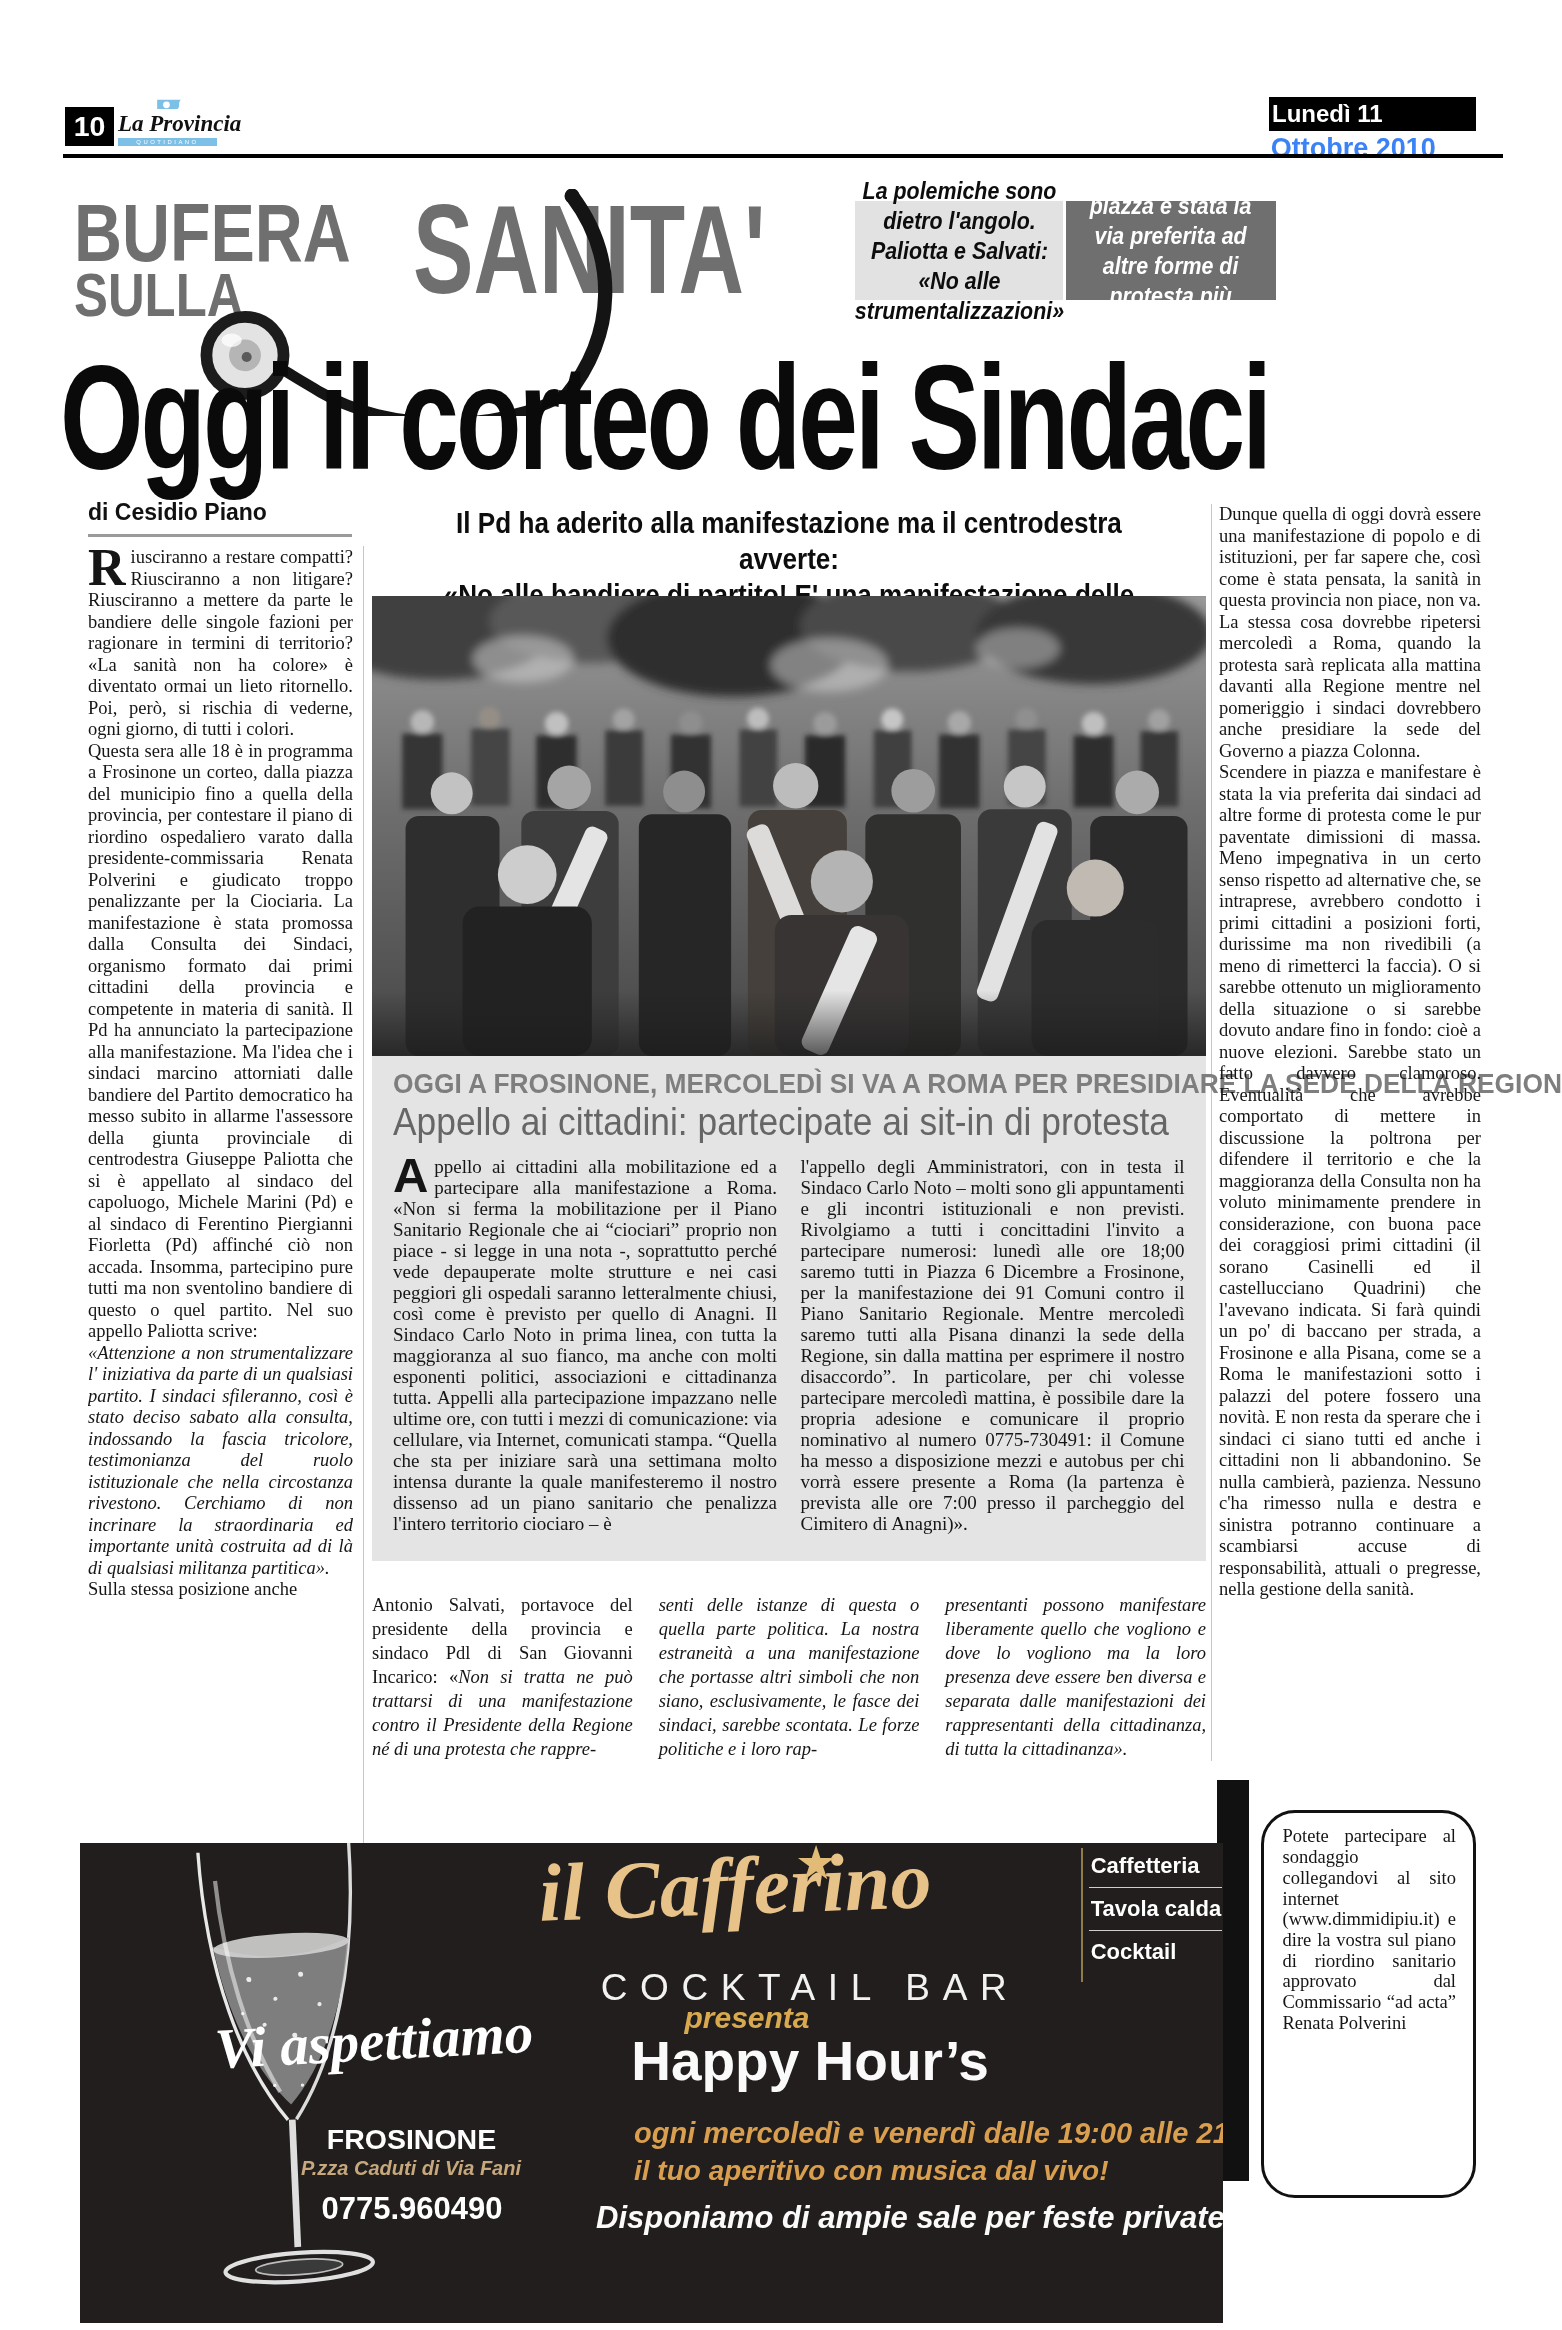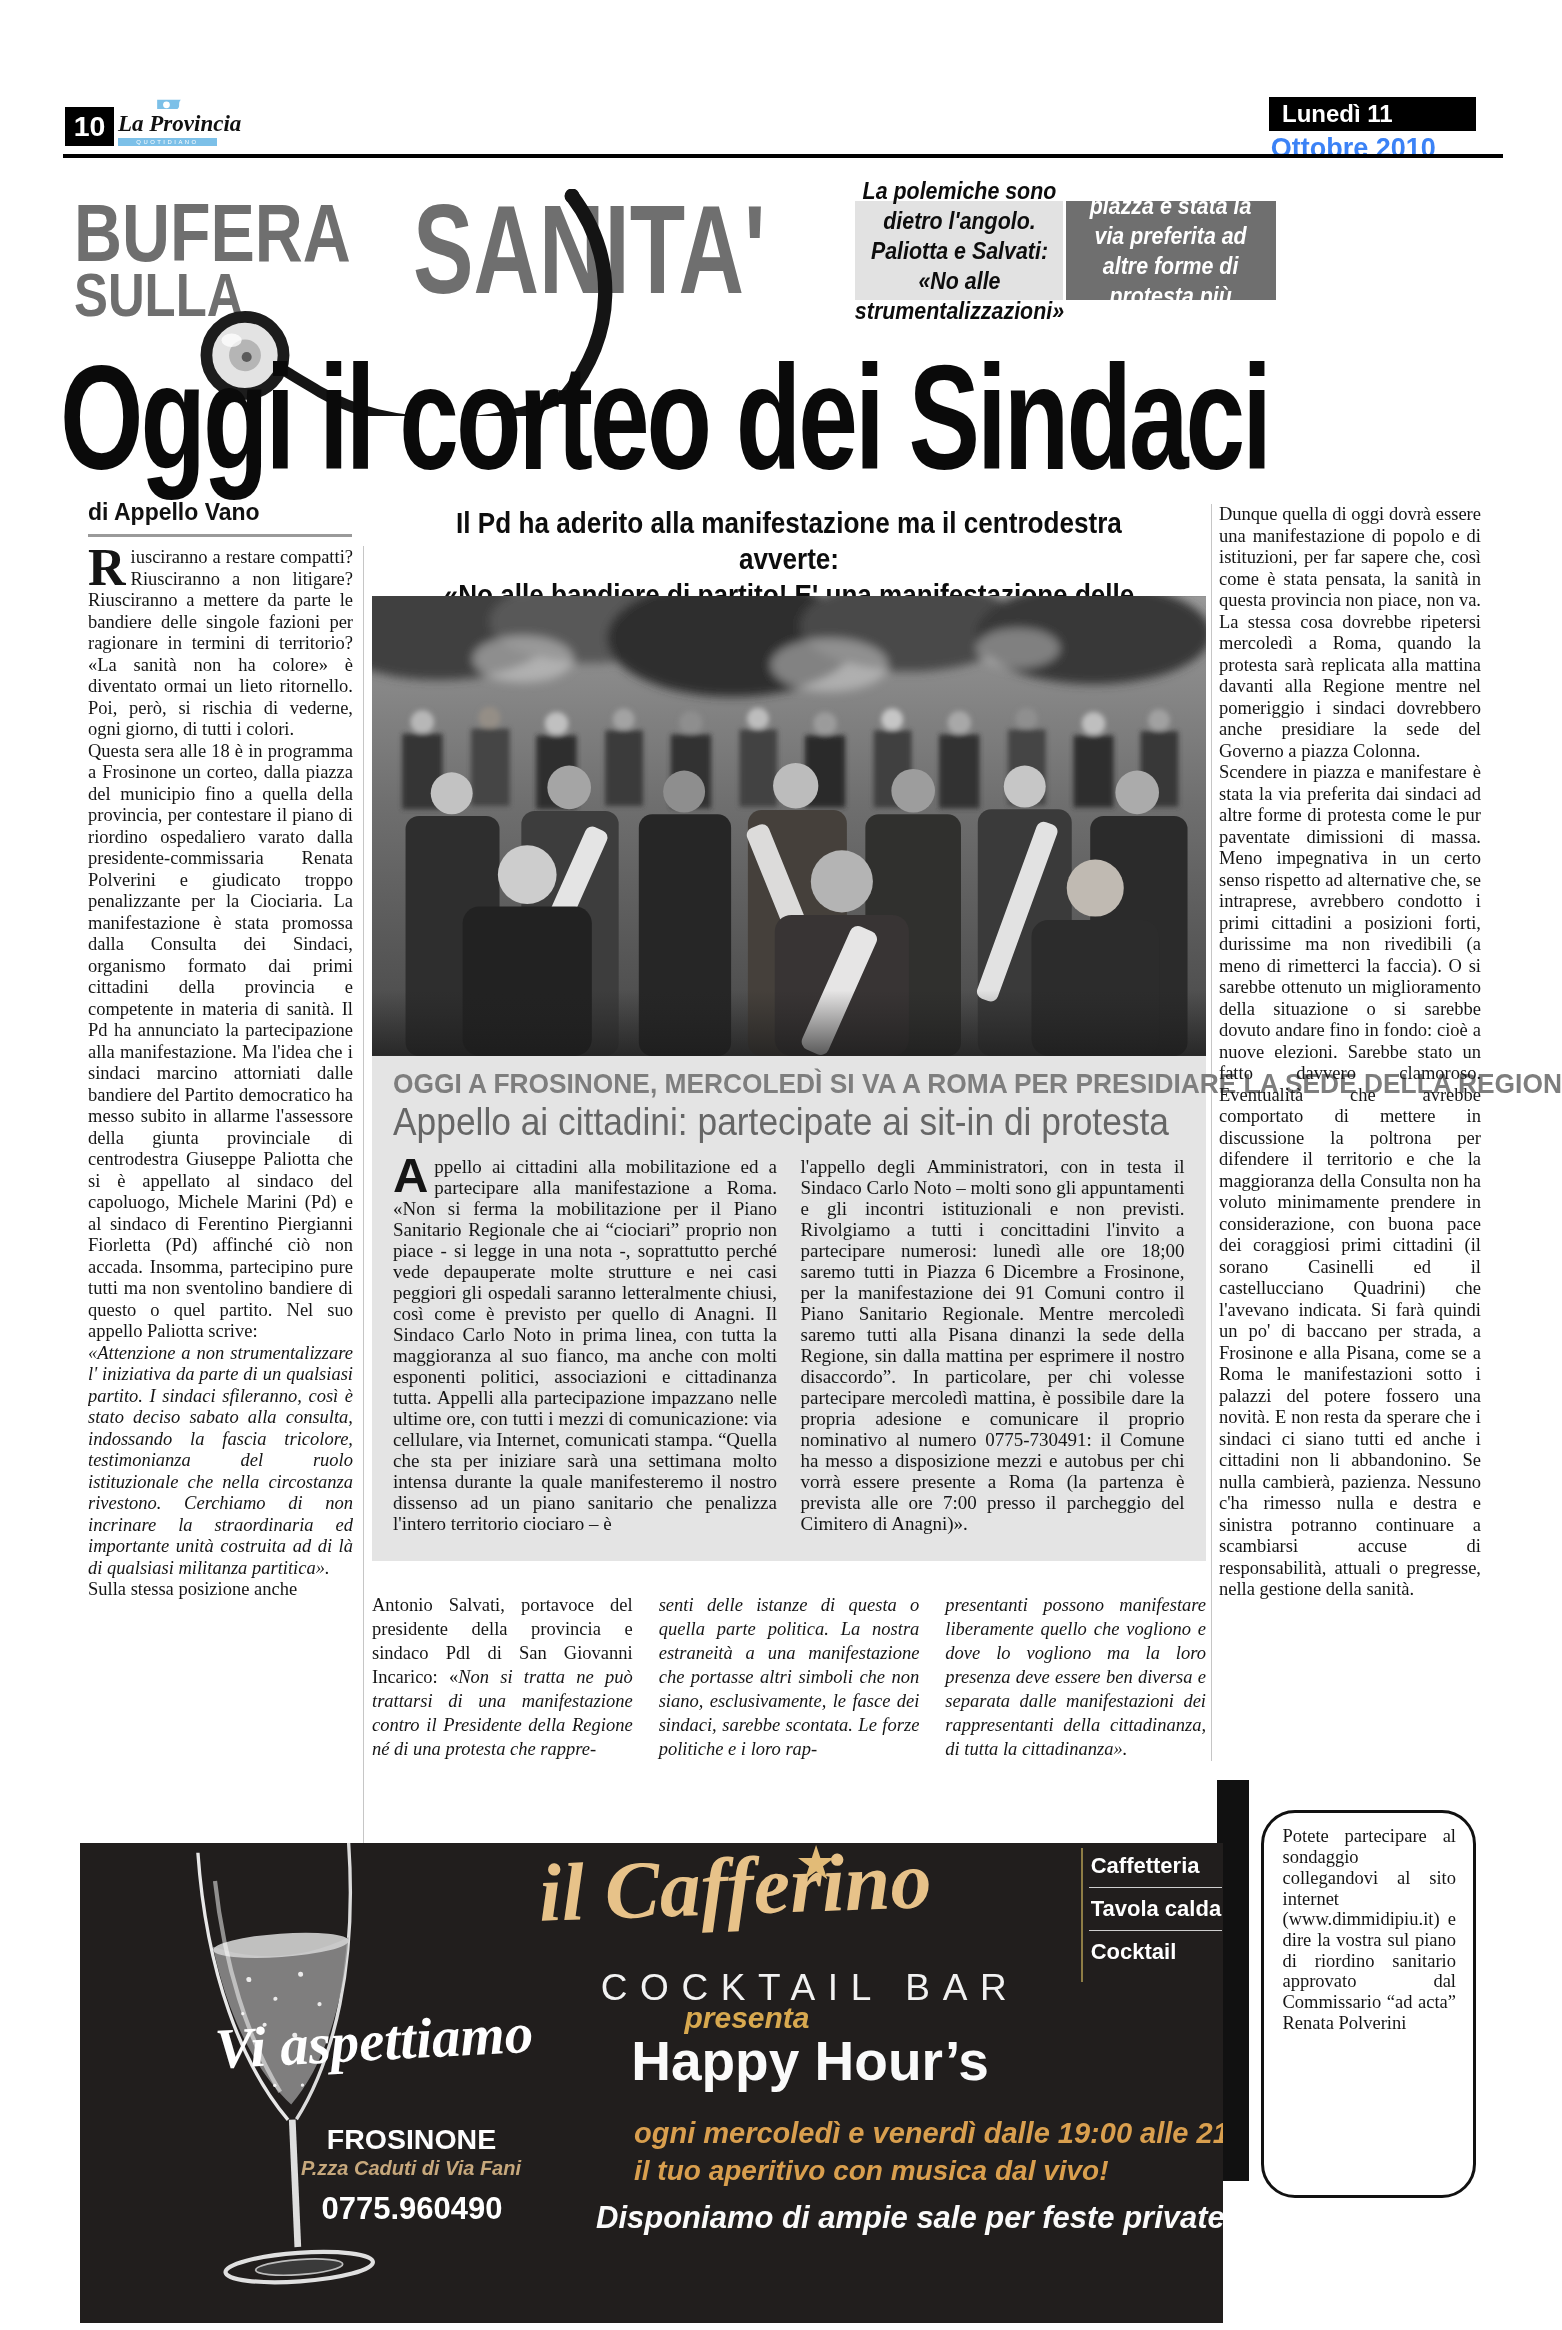--- a/index.html
+++ b/index.html
@@ -14,21 +14,21 @@
   .logo{left:118px;top:101px;width:101px;height:49px;}
   .logo-flag{position:absolute;left:34px;top:-3.4px;}
   .logo-text{position:absolute;left:0;top:10px;font-family:"Liberation Serif",serif;
              font-style:italic;font-weight:bold;font-size:23px;color:#111;white-space:nowrap;}
   .logo-bar{position:absolute;left:0;top:37px;width:99px;height:8.4px;background:#7cc0e8;
             color:#fff;font-size:5.9px;letter-spacing:2.5px;text-align:center;line-height:8.4px;font-family:"Liberation Sans",sans-serif;}
   .section-title{left:537px;top:79px;width:487px;text-align:center;font-weight:bold;
                  font-size:49px;font-variant:small-caps;letter-spacing:0.8px;color:#0d0d0d;}
   .section-title .cond{transform:scaleX(.82);transform-origin:center top;}
   .datebox{left:1269px;top:97px;width:207px;height:34px;background:#000;color:#fff;
-           font-weight:bold;font-size:24px;line-height:34px;padding-left:13px;box-sizing:border-box;}
+           font-weight:bold;font-size:24px;line-height:34px;padding-left:3px;box-sizing:border-box;}
   .datesub{left:1269px;top:133px;width:207px;font-weight:bold;font-size:27px;color:#3b82f6;padding-left:1.7px;}
   .toprule{left:63px;top:154px;width:1440px;height:4.2px;background:#000;}
   
   .bufera{left:74px;top:200px;font-weight:bold;font-size:81px;line-height:67px;color:#6f6f6f;}
   .bufera .cond{transform:scaleX(.82);}
   .sulla{left:74px;top:269px;font-weight:bold;font-size:62px;line-height:52px;color:#6f6f6f;}
   .sulla .cond{transform:scaleX(.82);}
   .sanita{left:413px;top:191px;font-weight:bold;font-size:126px;line-height:118px;color:#6f6f6f;white-space:nowrap;}
   .sanita .cond{transform:scaleX(.72);}
   .kickbox{top:201px;height:99px;display:flex;align-items:center;justify-content:center;
@@ -146,21 +146,21 @@
   </div>
 
   <div class="abs kickbox kickbox1 sans">
       <span class="cond">La polemiche sono dietro l'angolo. Paliotta e Salvati: «No alle strumentalizzazioni»</span>
     </div>
   <div class="abs kickbox kickbox2 sans">
       <span class="cond">Scendere in piazza è stata la via preferita ad altre forme di protesta più impegnative</span>
     </div>
 
   <div class="abs headline sans"><span class="cond">Oggi il corteo dei Sindaci</span></div>
-  <div class="abs byline sans">di Appello Vano</div>
+  <div class="abs byline sans">di Cesidio Piano</div>
   <div class="abs byline-rule"></div>
 
   <div class="abs leftcol bodytext">
     <p><span class="dropcap">R</span><span>iusciranno a restare compatti? Riusciranno a non litigare? Riusciranno a mettere da parte le bandiere delle singole fazioni per ragionare in termini di territorio? «La sanità non ha colore» è diventato ormai un lieto ritornello. Poi, però, si rischia di vederne, ogni giorno, di tutti i colori.</span></p>
     <p>Questa sera alle 18 è in programma a Frosinone un corteo, dalla piazza del municipio fino a quella della provincia, per contestare il piano di riordino ospedaliero varato dalla presidente-commissaria Renata Polverini e giudicato troppo penalizzante per la Ciociaria. La manifestazione è stata promossa dalla Consulta dei Sindaci, organismo formato dai primi cittadini della provincia e competente in materia di sanità. Il Pd ha annunciato la partecipazione alla manifestazione. Ma l'idea che i sindaci marcino attorniati dalle bandiere del Partito democratico ha messo subito in allarme l'assessore della giunta provinciale di centrodestra Giuseppe Paliotta che si è appellato al sindaco del capoluogo, Michele Marini (Pd) e al sindaco di Ferentino Piergianni Fiorletta (Pd) affinché ciò non accada. Insomma, partecipino pure tutti ma non sventolino bandiere di questo o quel partito. Nel suo appello Paliotta scrive:</p>
     <p class="it">«Attenzione a non strumentalizzare l' iniziativa da parte di un qualsiasi partito. I sindaci sfileranno, così è stato deciso sabato alla consulta, indossando la fascia tricolore, testimonianza del ruolo istituzionale che nella circostanza rivestono. Cerchiamo di non incrinare la straordinaria ed importante unità costruita ad di là di qualsiasi militanza partitica».</p>
     <p>Sulla stessa posizione anche</p>
   </div>
 
   <div class="abs vrule" style="left:363px;top:546px;height:1297px;"></div>

